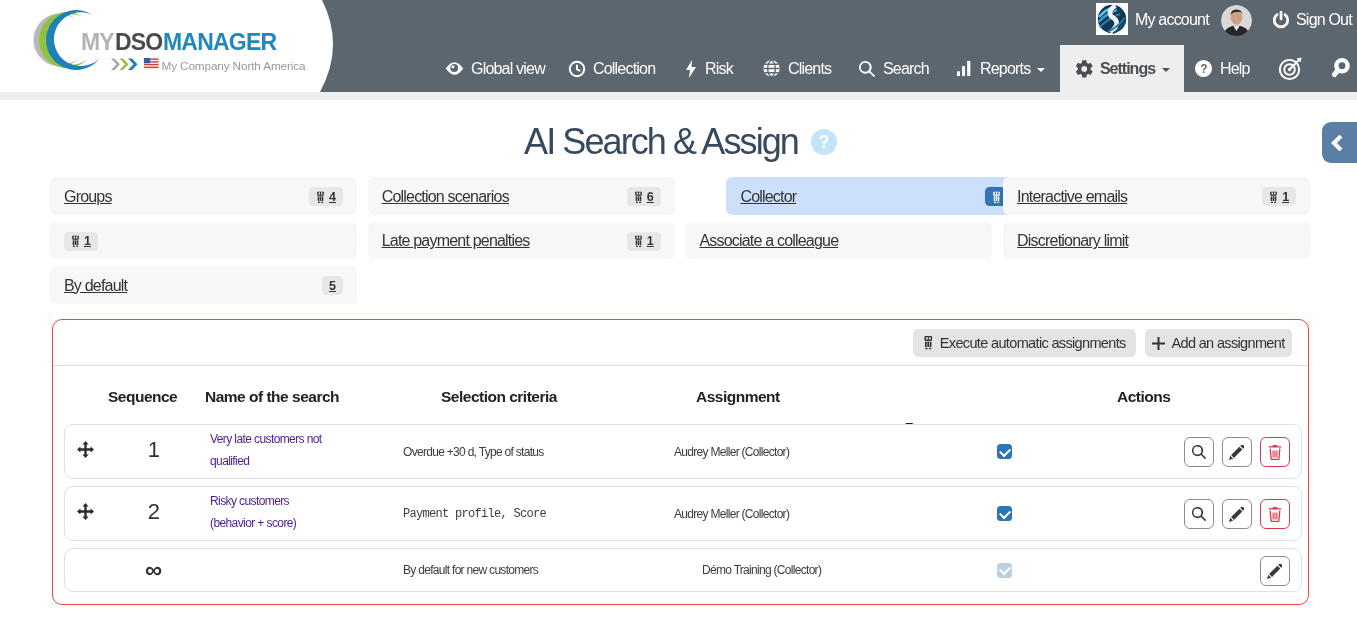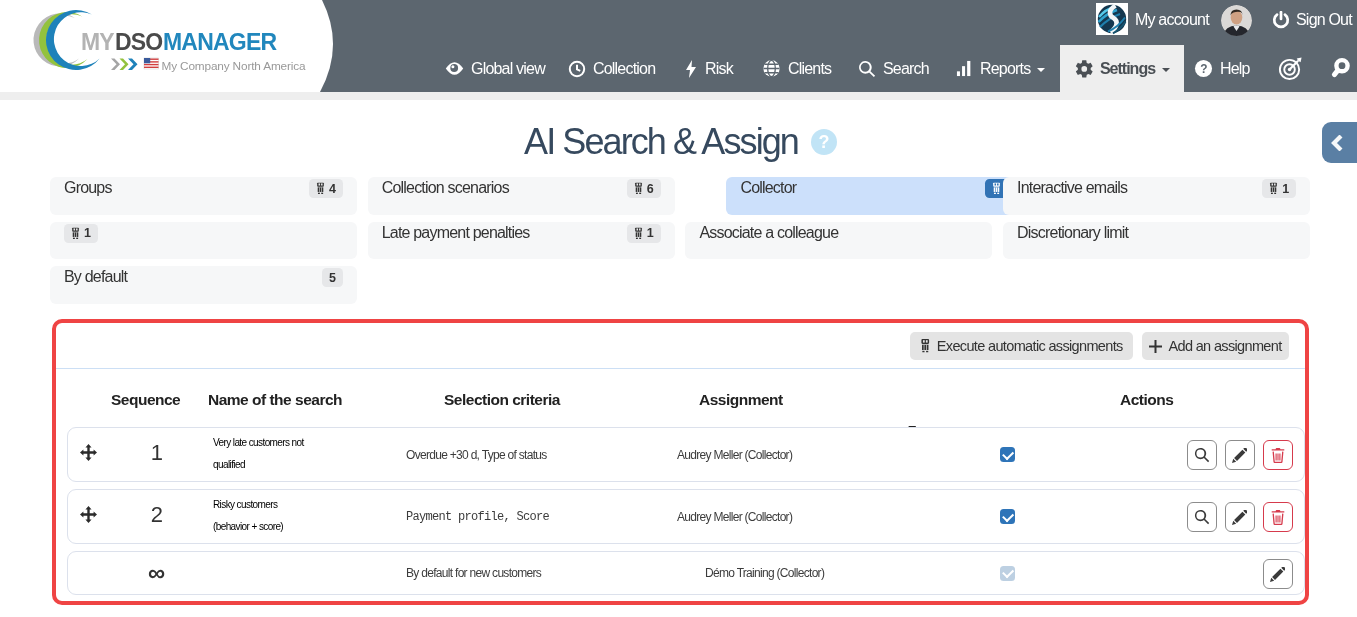--- a/index.html
+++ b/index.html
@@ -27,46 +27,46 @@
 
 
 #title { position:absolute; left:2px; top:124px; width:1357px; text-align:center;
   font-size:36px; letter-spacing:-1.9px; color:#36495e; line-height:1; }
 #title .help { display:inline-block; vertical-align:6px; width:26px; height:26px; margin-left:13px;
   border-radius:50%; background:#c1e4f6; color:#fff; font-size:18px; font-weight:bold;
   letter-spacing:0; line-height:26px; text-align:center; }
 
 
 .gbtn { position:absolute; width:307px; height:37.5px; background:#f6f7f8; border-radius:6px;
-  display:flex; padding:2px 14px 0; font-size:16px; letter-spacing:-0.8px; color:#333; }
+  display:flex; align-items:center; padding:2px 14px 0; font-size:16px; letter-spacing:-0.8px; color:#333;text-decoration:underline; }
 .gbtn .lbl { flex:1; }
 .gbtn .badge { background:#e6e7e9; border-radius:4.5px; height:19px; padding:0 7px;
   display:flex; align-items:center; font-size:12.5px; font-weight:bold; letter-spacing:0; color:#333; }
 .gbtn .badge svg { margin-right:4px; }
 .gbtn.active { background:#cce0fb;margin-left:41px; }
 .gbtn.active .badge { background:#3173b5; color:#fff; }
 
 
 #panel { position:absolute; left:52px; top:319px; width:1257px; height:286px;
-  border:4px solid #ef4444; border-radius:10px; background:#fff; }
+  border:1px solid #ef4444; border-radius:10px; background:#fff; }
 #panel-head { position:absolute; left:0; top:0; width:100%; height:46px;
   border-bottom:1px solid #ccdff5; }
 .pbtn { position:absolute; top:9px; height:28px; background:#e4e4e4; border-radius:5px;
   display:flex; align-items:center; padding:0 10px; font-size:14.5px; letter-spacing:-0.65px; color:#333; white-space:nowrap; }
 .pbtn svg, .pbtn .plus { margin-right:6px; }
 
 .thcell { position:absolute; top:68px; font-size:15.5px; font-weight:bold; letter-spacing:-0.5px; color:#222;
   text-align:left; white-space:nowrap; }
 
 .rowcard { position:absolute; left:11px; width:1238px; border:1.5px solid #dce1ec;
   border-radius:9px; background:#fff; }
 .cell { position:absolute; top:0; height:100%; display:flex; align-items:center; }
 .cell.center { justify-content:center; }
 .seq { font-size:22px; letter-spacing:-0.5px; color:#333; position:relative; top:-2px; }
-.nametxt { font-size:10px; letter-spacing:-0.6px; color:#000000; line-height:21.5px; position:relative; top:-1px; }
+.nametxt { font-size:12px; letter-spacing:-0.6px; color:#4c1d95; line-height:21.5px; position:relative; top:-1px; }
 .celltxt { font-size:12px; letter-spacing:-0.7px; color:#3c3c3c; }
 
 .checkbox { width:15px; height:15px; border-radius:3.5px; background:#2e74b8; position:relative; }
 .checkbox::after { content:""; position:absolute; left:3.2px; top:3.6px; width:7.5px; height:4.5px;
   border-left:2.2px solid #fff; border-bottom:2.2px solid #fff; transform:rotate(-45deg); }
 .checkbox.dis { background:#bdd0e2; }
 
 .abtn { position:absolute; width:30px; height:30px; border:1px solid #8c8c8c; border-radius:6px;
   background:#fff; display:flex; align-items:center; justify-content:center; }
 .abtn.red { border-color:#d63a4c; }

